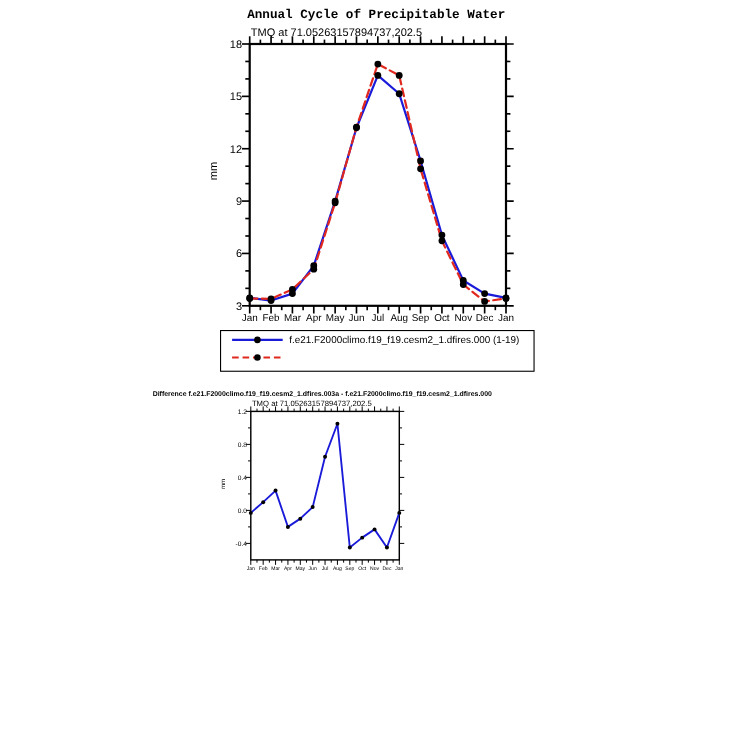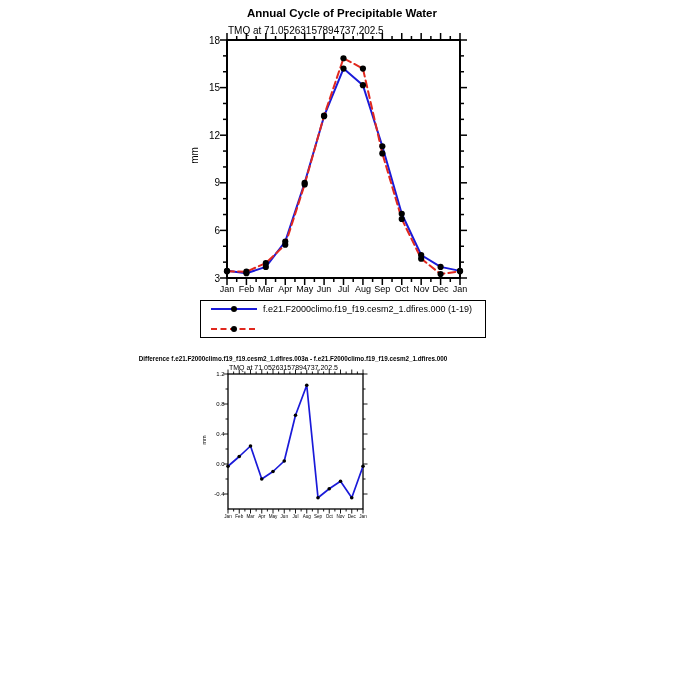--- a/index.html
+++ b/index.html
@@ -1,25 +1,25 @@
 <!DOCTYPE html>
 <html><head>
 <meta charset="utf-8">
 <style>
   html,body{margin:0;padding:0;background:#fff;}
   #canvas{position:relative;width:675px;height:675px;background:#ffffff;overflow:hidden;
           font-family:"Liberation Sans", sans-serif;color:#000;}
   #charts{position:absolute;left:0;top:0;width:675px;height:675px;
           font-family:"Liberation Sans", sans-serif;}
   .abs{position:absolute;white-space:nowrap;}
-  .main-title{left:132px;top:7px;width:420px;text-align:center;font-weight:bold;font-size:11.5px;}
+  .main-title{left:132px;top:7px;width:420px;text-align:center;font-weight:bold;font-size:11.5px;font-family:Liberation Mono, monospace;}
   .main-subtitle{left:228px;top:25px;font-size:10px;}
   .main-ylabel{left:186px;top:150px;font-size:10px;transform:rotate(-90deg);}
   .legend{left:200px;top:300px;width:286px;height:38px;border:1.6px solid #000;
-          box-sizing:border-box;display:flex;flex-direction:column;justify-content:space-between;
+          box-sizing:border-box;display:flex;flex-direction:column;justify-content:flex-start;
           padding-left:9px;background:#fff;}
   .legend-row{display:flex;align-items:center;height:16px;}
   .legend-label{font-size:9px;margin-left:3px;white-space:nowrap;}
   .diff-title{left:93px;top:355px;width:400px;text-align:center;font-weight:bold;font-size:6.3px;}
   .diff-subtitle{left:229px;top:364px;font-size:7px;}
   .diff-ylabel{left:199px;top:437px;font-size:5.5px;transform:rotate(-90deg);}
 </style>
 </head>
 <body>
 

